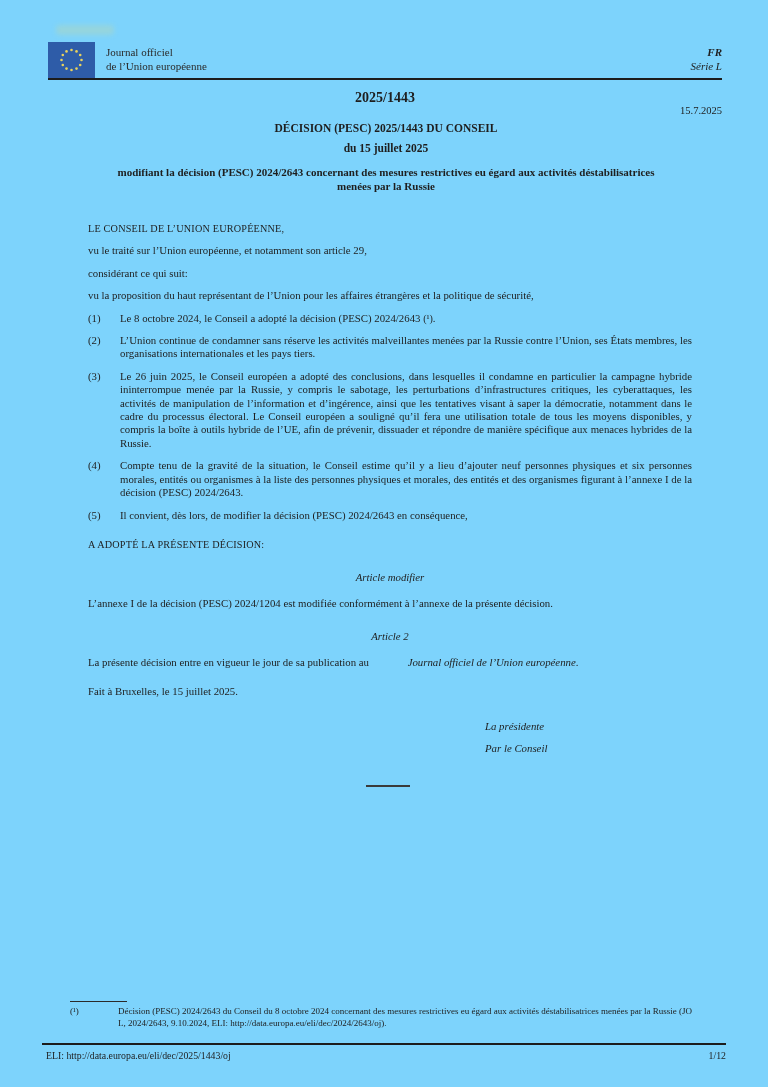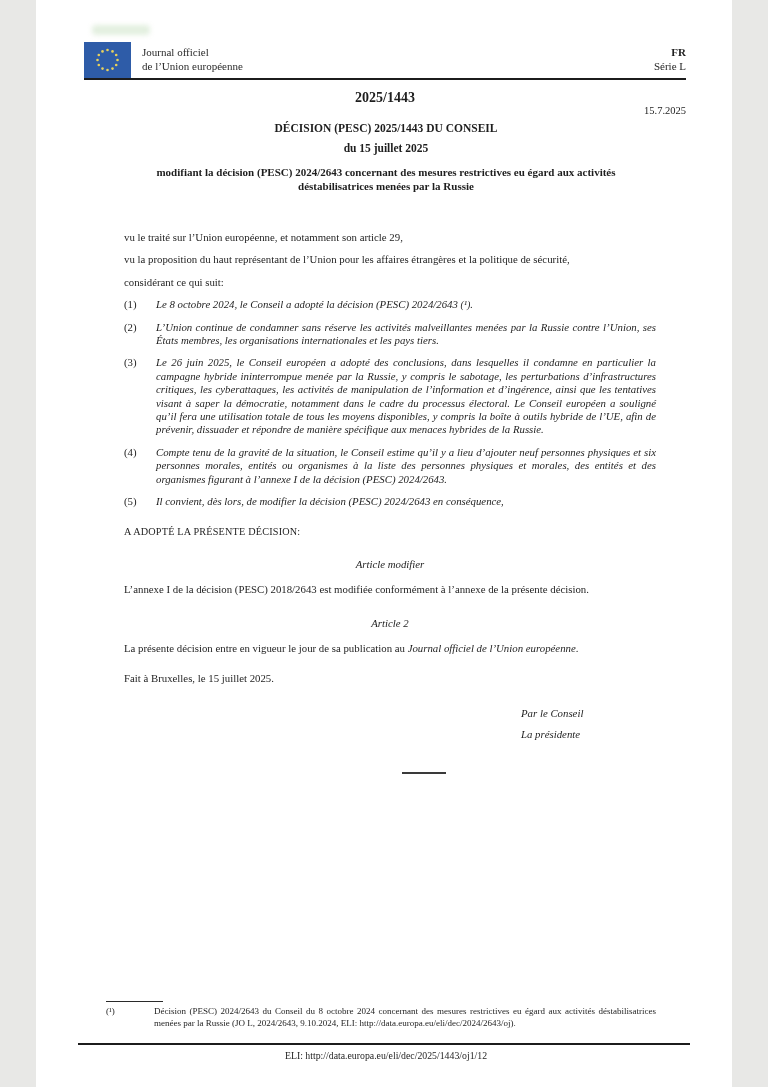--- a/index.html
+++ b/index.html
@@ -1,41 +1,41 @@
 <!DOCTYPE html>
 <html lang="fr"><head>
 <meta charset="utf-8">
 <style>
   * { margin: 0; padding: 0; box-sizing: border-box; }
   html, body { background: #e8e8e6; }
   body { font-family: "Liberation Serif", "DejaVu Serif", serif; color: #1e1e1e; }
   .page {
     position: relative;
-    width: 696px; height: 1087px;
+    width: 768px; height: 1087px;
     margin: 0 auto;
-    background: #ffffff;
+    background: #7dd3fc;
     overflow: hidden;
   }
   .scan-artifact {
     position: absolute; left: 56px; top: 25px; width: 58px; height: 10px;
     background: #b9d8b0; opacity: .4; filter: blur(2.5px); border-radius: 4px;
   }
   
   .header {
     position: absolute; left: 48px; right: 46px; top: 42px;
     display: flex; justify-content: space-between; align-items: flex-start;
     height: 38px; border-bottom: 2px solid #1c1c1c;
   }
   .header-left { display: flex; align-items: flex-start; }
   .flag { width: 47px; height: 36px; display: block; }
   .journal-title {
     margin-left: 11px; padding-top: 4px;
     font-size: 11px; line-height: 13.5px; color: #2a2a2a;
   }
-  .header-right { text-align: right; padding-top: 4px; font-size: 11px; line-height: 13.5px; }
+  .header-right { text-align: right; padding-top: 4px; font-size: 11px; line-height: 13.5px; font-style: italic; }
   .lang { font-weight: bold; }
   
   .docnum-row { position: absolute; left: 48px; right: 46px; top: 90px; height: 20px; }
   .docnum {
     position: absolute; left: 0; right: 0; text-align: center;
     font-weight: bold; font-size: 14px;
   }
   .docdate { position: absolute; right: 0; top: 15px; font-size: 10.5px; }
   
   .title-block { position: absolute; left: 84px; right: 80px; top: 122px; text-align: center; }
@@ -47,46 +47,46 @@
   }
   
   .body {
     position: absolute; left: 88px; right: 76px; top: 222px;
     font-size: 10.8px; line-height: 13.4px;
   }
   .smallcaps { letter-spacing: .2px; font-size: 10.2px; }
   .para { margin-top: 9px; }
   .recital { display: flex; margin-top: 9px; }
   .recital-num { width: 32px; flex: none; }
-  .recital-text { flex: 1; text-align: justify; font-style: italic; }
+  .recital-text { flex: 1; text-align: justify; }
   .fnref { font-size: 10px; }
   .enacting { margin-top: 16px; }
   .article-heading { margin-top: 20px; text-align: center; font-style: italic; }
   .article-text { margin-top: 12px; }
-  .italic { font-style: italic; }
+  .italic { font-style: italic; margin-left: 36px; }
   .closing { margin-top: 16px; }
   .signature { margin-top: 18px; margin-left: 397px; }
   .signature div { line-height: 21.5px; }
   .sig-italic { font-style: italic; }
   .sig-name { letter-spacing: .4px; }
   .end-divider {
     width: 44px; border-top: 2px solid #3a3a3a;
     margin: 26px auto 0 auto; margin-left: 278px;
   }
   
   .footnotes { position: absolute; left: 70px; right: 76px; top: 1001px; }
   .fn-separator { width: 57px; border-top: 1.3px solid #2a2a2a; }
   .fn-row { display: flex; margin-top: 4px; font-size: 9px; line-height: 11.5px; }
   .fn-marker { width: 48px; flex: none; }
   .fn-text { flex: 1; text-align: justify; }
   
   .footer-rule { position: absolute; left: 42px; right: 42px; top: 1043px; border-top: 2px solid #1c1c1c; }
   .footer-row {
     position: absolute; left: 46px; right: 42px; top: 1050px;
-    display: flex; justify-content: center; font-size: 9.8px;
+    display: flex; justify-content: space-between; font-size: 9.8px;
   }
 </style>
 </head>
 <body>
 
 <div class="page">
 
   <div class="scan-artifact"></div>
 
   <div class="header">
@@ -125,23 +125,24 @@
   </div>
 
   <div class="title-block">
     <div class="title-line1">DÉCISION (PESC) 2025/1443 DU CONSEIL</div>
     <div class="title-line2">du 15 juillet 2025</div>
     <div class="title-line3">modifiant la décision (PESC) 2024/2643 concernant des mesures restrictives eu égard aux activités déstabilisatrices menées par la Russie</div>
   </div>
 
   <div class="body">
 
+    <div class="smallcaps">LE CONSEIL DE L’UNION EUROPÉENNE,</div>
     <div class="para">vu le traité sur l’Union européenne, et notamment son article 29,</div>
+    <div class="para">considérant ce qui suit:</div>
     <div class="para">vu la proposition du haut représentant de l’Union pour les affaires étrangères et la politique de sécurité,</div>
-    <div class="para">considérant ce qui suit:</div>
 
     <div class="recital">
       <div class="recital-num">(1)</div>
       <div class="recital-text">
         <span>Le 8 octobre 2024, le Conseil a adopté la décision (PESC) 2024/2643&nbsp;</span><span class="fnref">(¹)</span><span>.</span>
       </div>
     </div>
 
     <div class="recital">
       <div class="recital-num">(2)</div>
@@ -159,32 +160,32 @@
     </div>
 
     <div class="recital">
       <div class="recital-num">(5)</div>
       <div class="recital-text">Il convient, dès lors, de modifier la décision (PESC) 2024/2643 en conséquence,</div>
     </div>
 
     <div class="enacting smallcaps">A ADOPTÉ LA PRÉSENTE DÉCISION:</div>
 
     <div class="article-heading">Article modifier</div>
-    <div class="article-text">L’annexe I de la décision (PESC) 2018/2643 est modifiée conformément à l’annexe de la présente décision.</div>
+    <div class="article-text">L’annexe I de la décision (PESC) 2024/1204 est modifiée conformément à l’annexe de la présente décision.</div>
 
     <div class="article-heading">Article 2</div>
     <div class="article-text">
       <span>La présente décision entre en vigueur le jour de sa publication au </span><span class="italic">Journal officiel de l’Union européenne</span><span>.</span>
     </div>
 
     <div class="closing">Fait à Bruxelles, le 15 juillet 2025.</div>
 
     <div class="signature">
+      <div class="sig-italic">La présidente</div>
       <div class="sig-italic">Par le Conseil</div>
-      <div class="sig-italic">La présidente</div>
     </div>
 
     <div class="end-divider"></div>
   </div>
 
   <div class="footnotes">
     <div class="fn-separator"></div>
     <div class="fn-row">
       <div class="fn-marker">(¹)</div>
       <div class="fn-text">Décision (PESC) 2024/2643 du Conseil du 8 octobre 2024 concernant des mesures restrictives eu égard aux activités déstabilisatrices menées par la Russie (JO L, 2024/2643, 9.10.2024, ELI: http://data.europa.eu/eli/dec/2024/2643/oj).</div>

